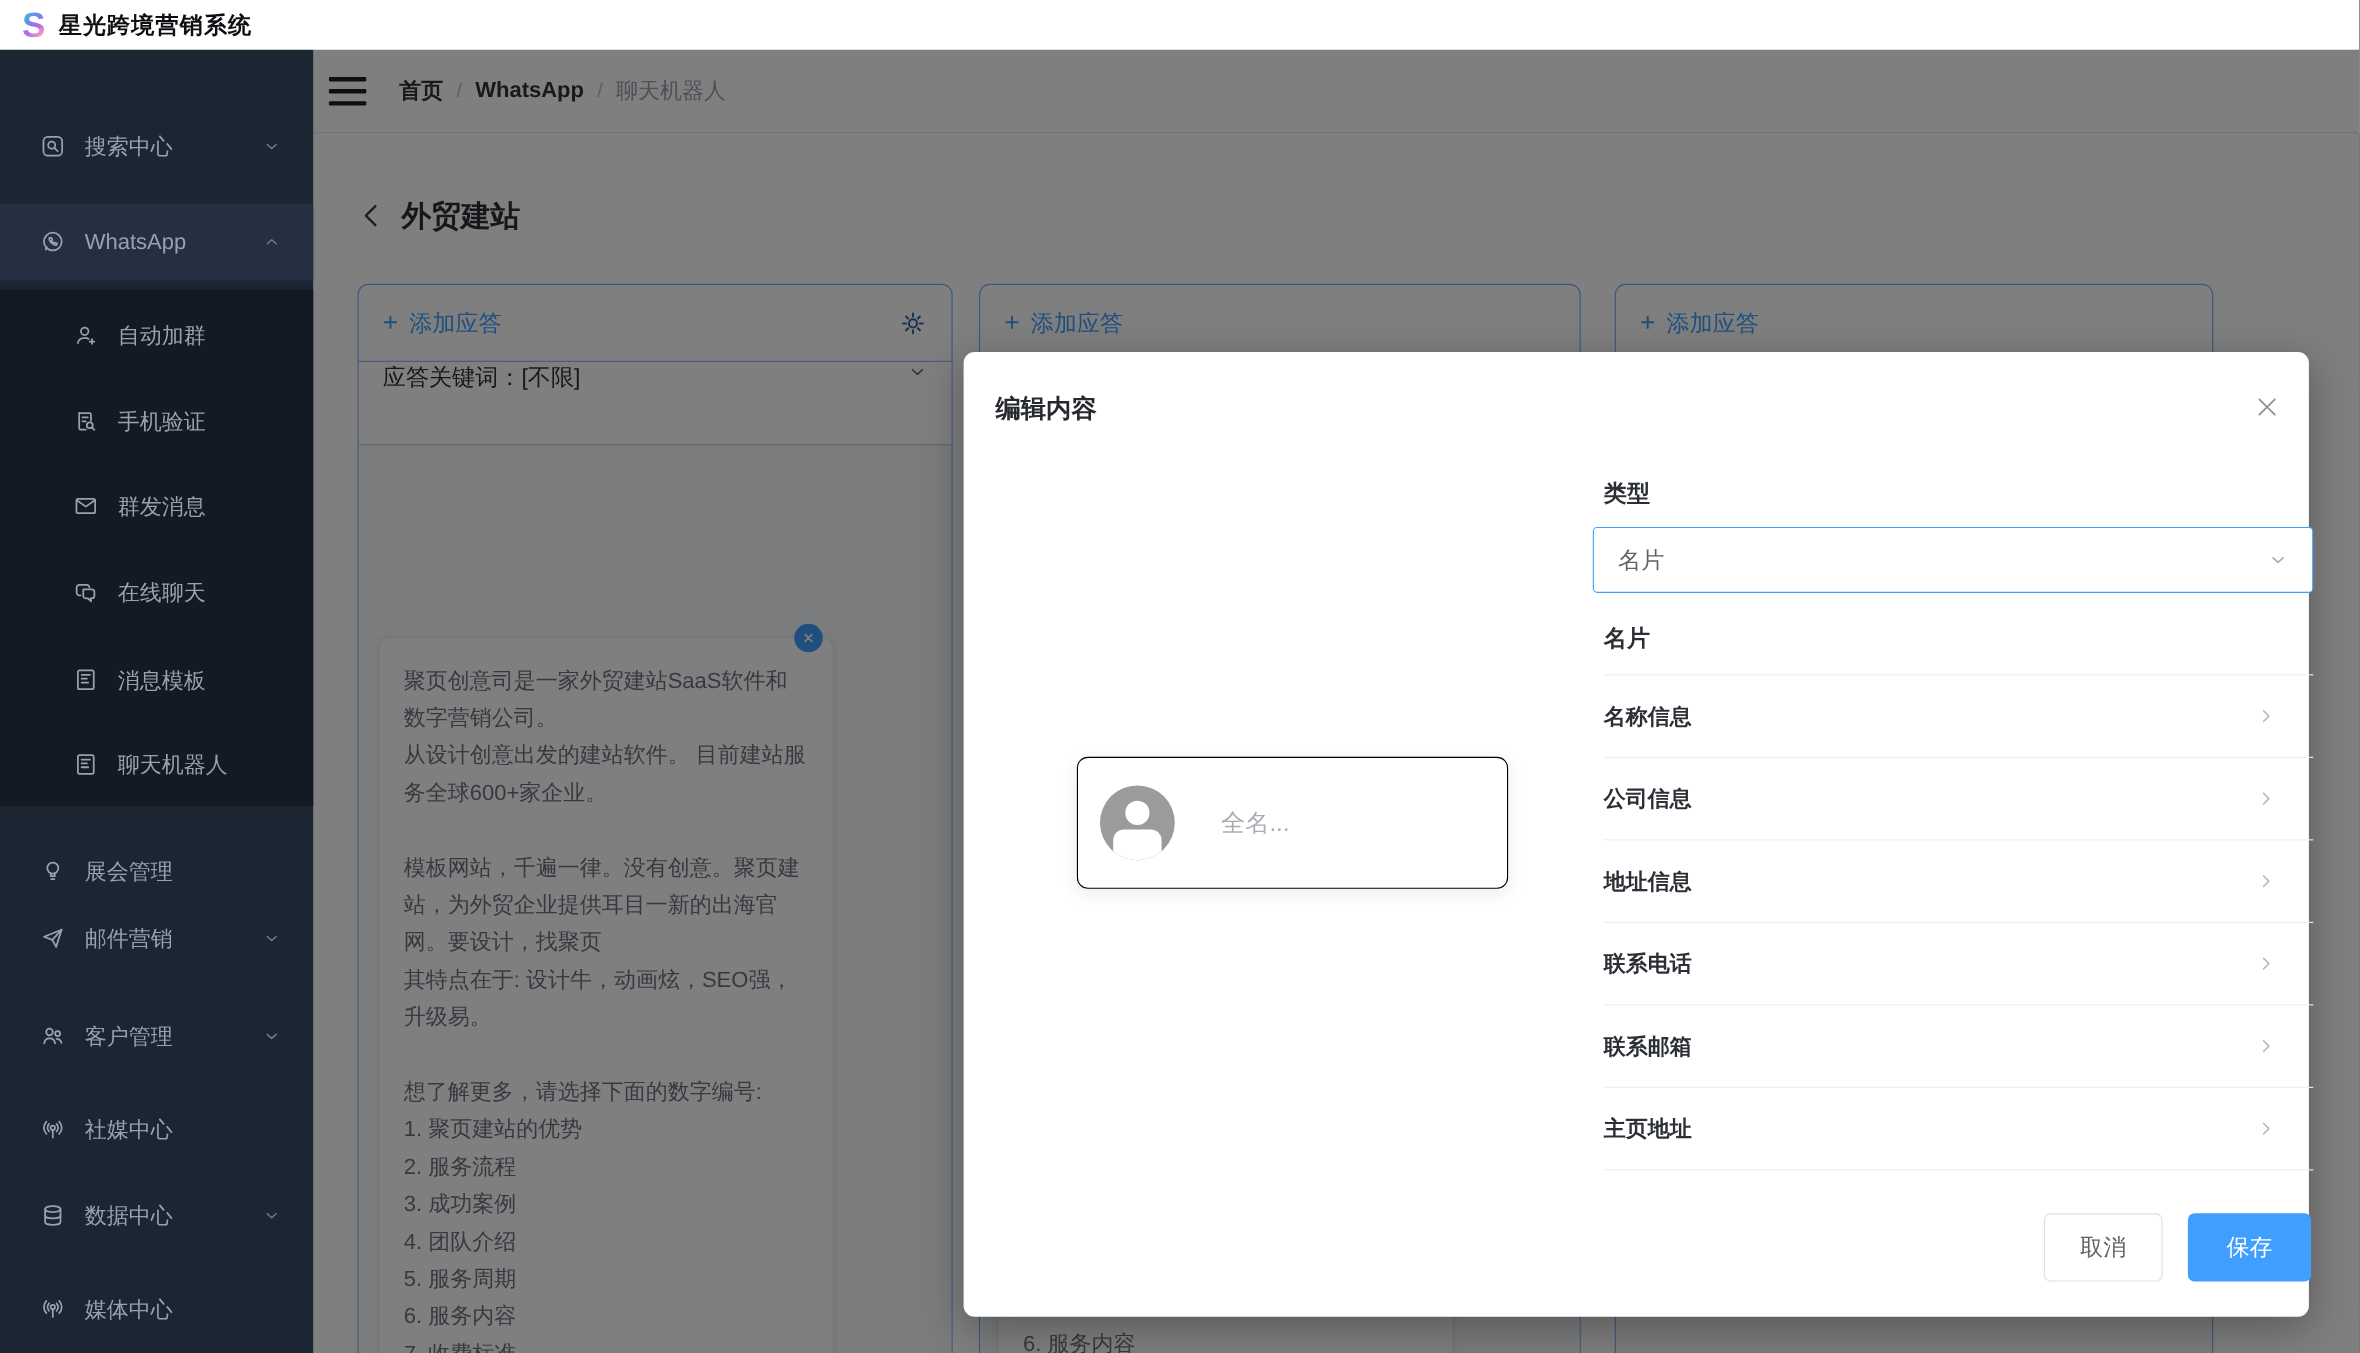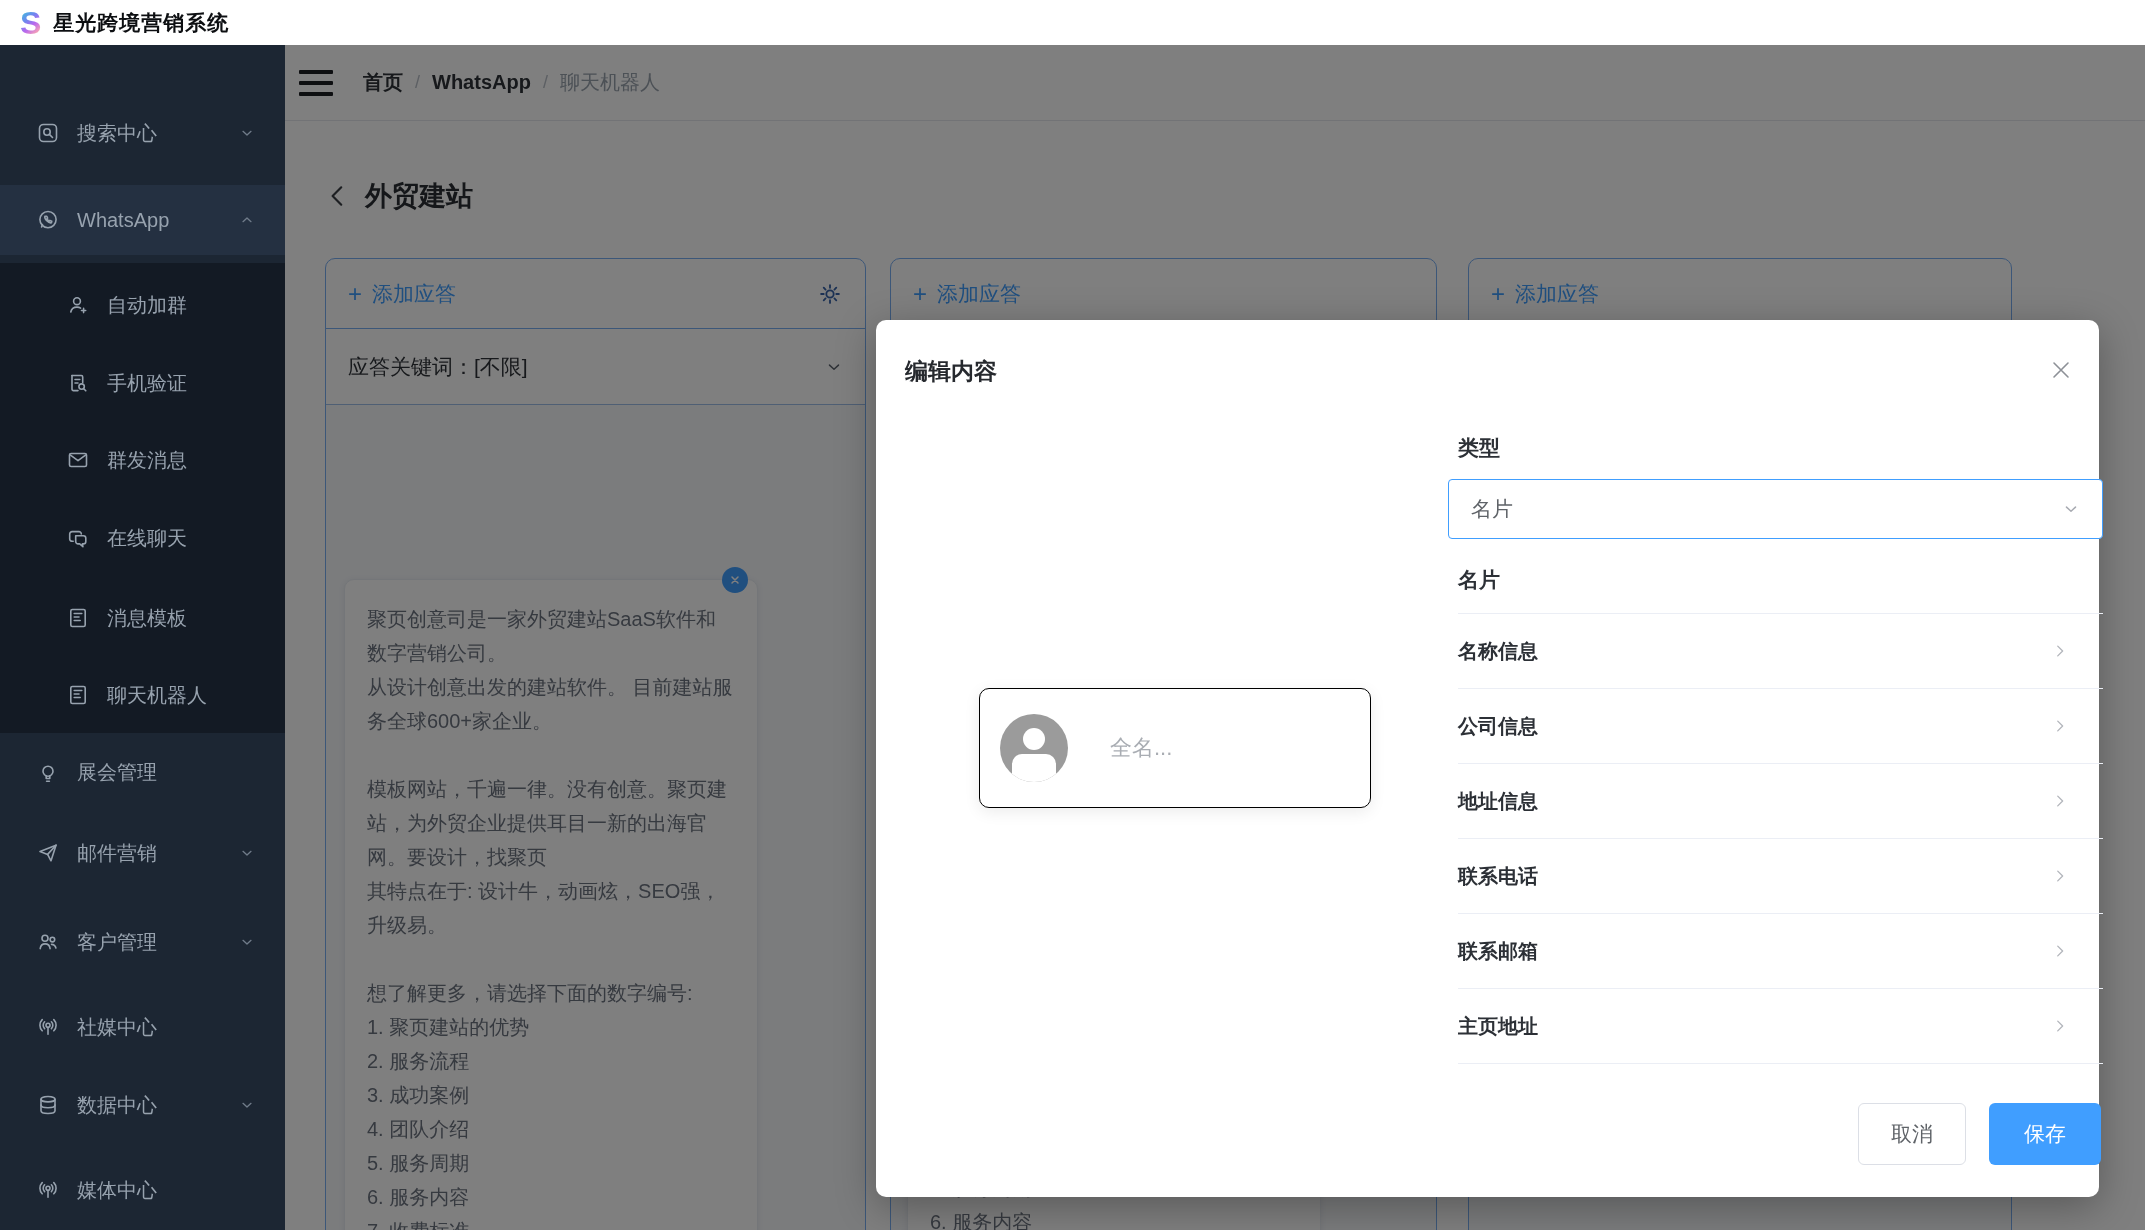--- a/index.html
+++ b/index.html
@@ -44,21 +44,21 @@
 
   .panel { position:absolute; top:258px; height:1000px; background:#fff; border:1px solid var(--panel-border);
            border-radius:10px; display:flex; flex-direction:column; overflow:hidden; }
   .panel-header { height:70px; flex:0 0 70px; border-bottom:1px solid var(--panel-border); display:flex;
                   align-items:center; justify-content:space-between; padding:0 22px; }
   .add-link { color:var(--accent); font-size:21px; display:flex; align-items:center; gap:10px; cursor:pointer; }
   .add-plus { font-size:24px; line-height:1; }
   .gear-btn { width:26px; height:26px; color:#3763a8; cursor:pointer; }
   .gear-btn svg { width:26px; height:26px; }
   .keyword-row { height:76px; flex:0 0 76px; border-bottom:1px solid #9fbfe8; background:#fff; display:flex;
-                 align-items:center; justify-content:space-between; padding:0 22px; font-size:21px; color:#2f3338; cursor:pointer; }
+                 align-items:flex-start; justify-content:space-between; padding:0 22px; font-size:21px; color:#2f3338; cursor:pointer; }
   .kw-chevron { width:18px; height:18px; color:#5f6670; display:inline-flex; }
   .kw-chevron svg { width:18px; height:18px; }
   .panel-body { flex:1; background:#f6f8fb; position:relative; }
   .reply-card { position:absolute; left:18px; width:414px; height:790px; background:#fff; border:1px solid #e9edf3;
                 border-radius:10px; box-shadow:0 1px 6px rgba(31,45,61,.08); padding:22px 22px;
                 font-size:20px; line-height:34px; color:#6d7480; white-space:pre-line; overflow:hidden; }
   .card-close { position:absolute; width:26px; height:26px; border-radius:50%; background:var(--accent); color:#fff;
                 display:flex; align-items:center; justify-content:center; cursor:pointer; z-index:2; }
   .card-close svg { width:12px; height:12px; }
 
@@ -188,21 +188,21 @@
       </div>
       <div class="side-item sub" style="top: 622px;">
         <span class="si-icon">
           <svg viewBox="0 0 24 24" fill="none" stroke="currentColor" stroke-width="1.6" stroke-linecap="round" stroke-linejoin="round">
             <rect x="4.8" y="3.5" width="14.4" height="17" rx="1.6"></rect>
             <path d="M8.2 7.5h7.6M8.2 11h4.8M8.2 14.5h6"></path>
           </svg>
         </span>
         <span class="si-label">聊天机器人</span>
       </div>
-      <div class="side-item" style="top: 671px; align-items: flex-end;">
+      <div class="side-item" style="top: 712px;">
         <span class="si-icon">
           <svg viewBox="0 0 24 24" fill="none" stroke="currentColor" stroke-width="1.6" stroke-linecap="round" stroke-linejoin="round">
             <circle cx="12" cy="9.2" r="5"></circle>
             <path d="M10.2 13.9v2.6h3.6v-2.6M10.6 19.3h2.8"></path>
           </svg>
         </span>
         <span class="si-label">展会管理</span>
       </div>
       <div class="side-item" style="top: 773px;">
         <span class="si-icon">

